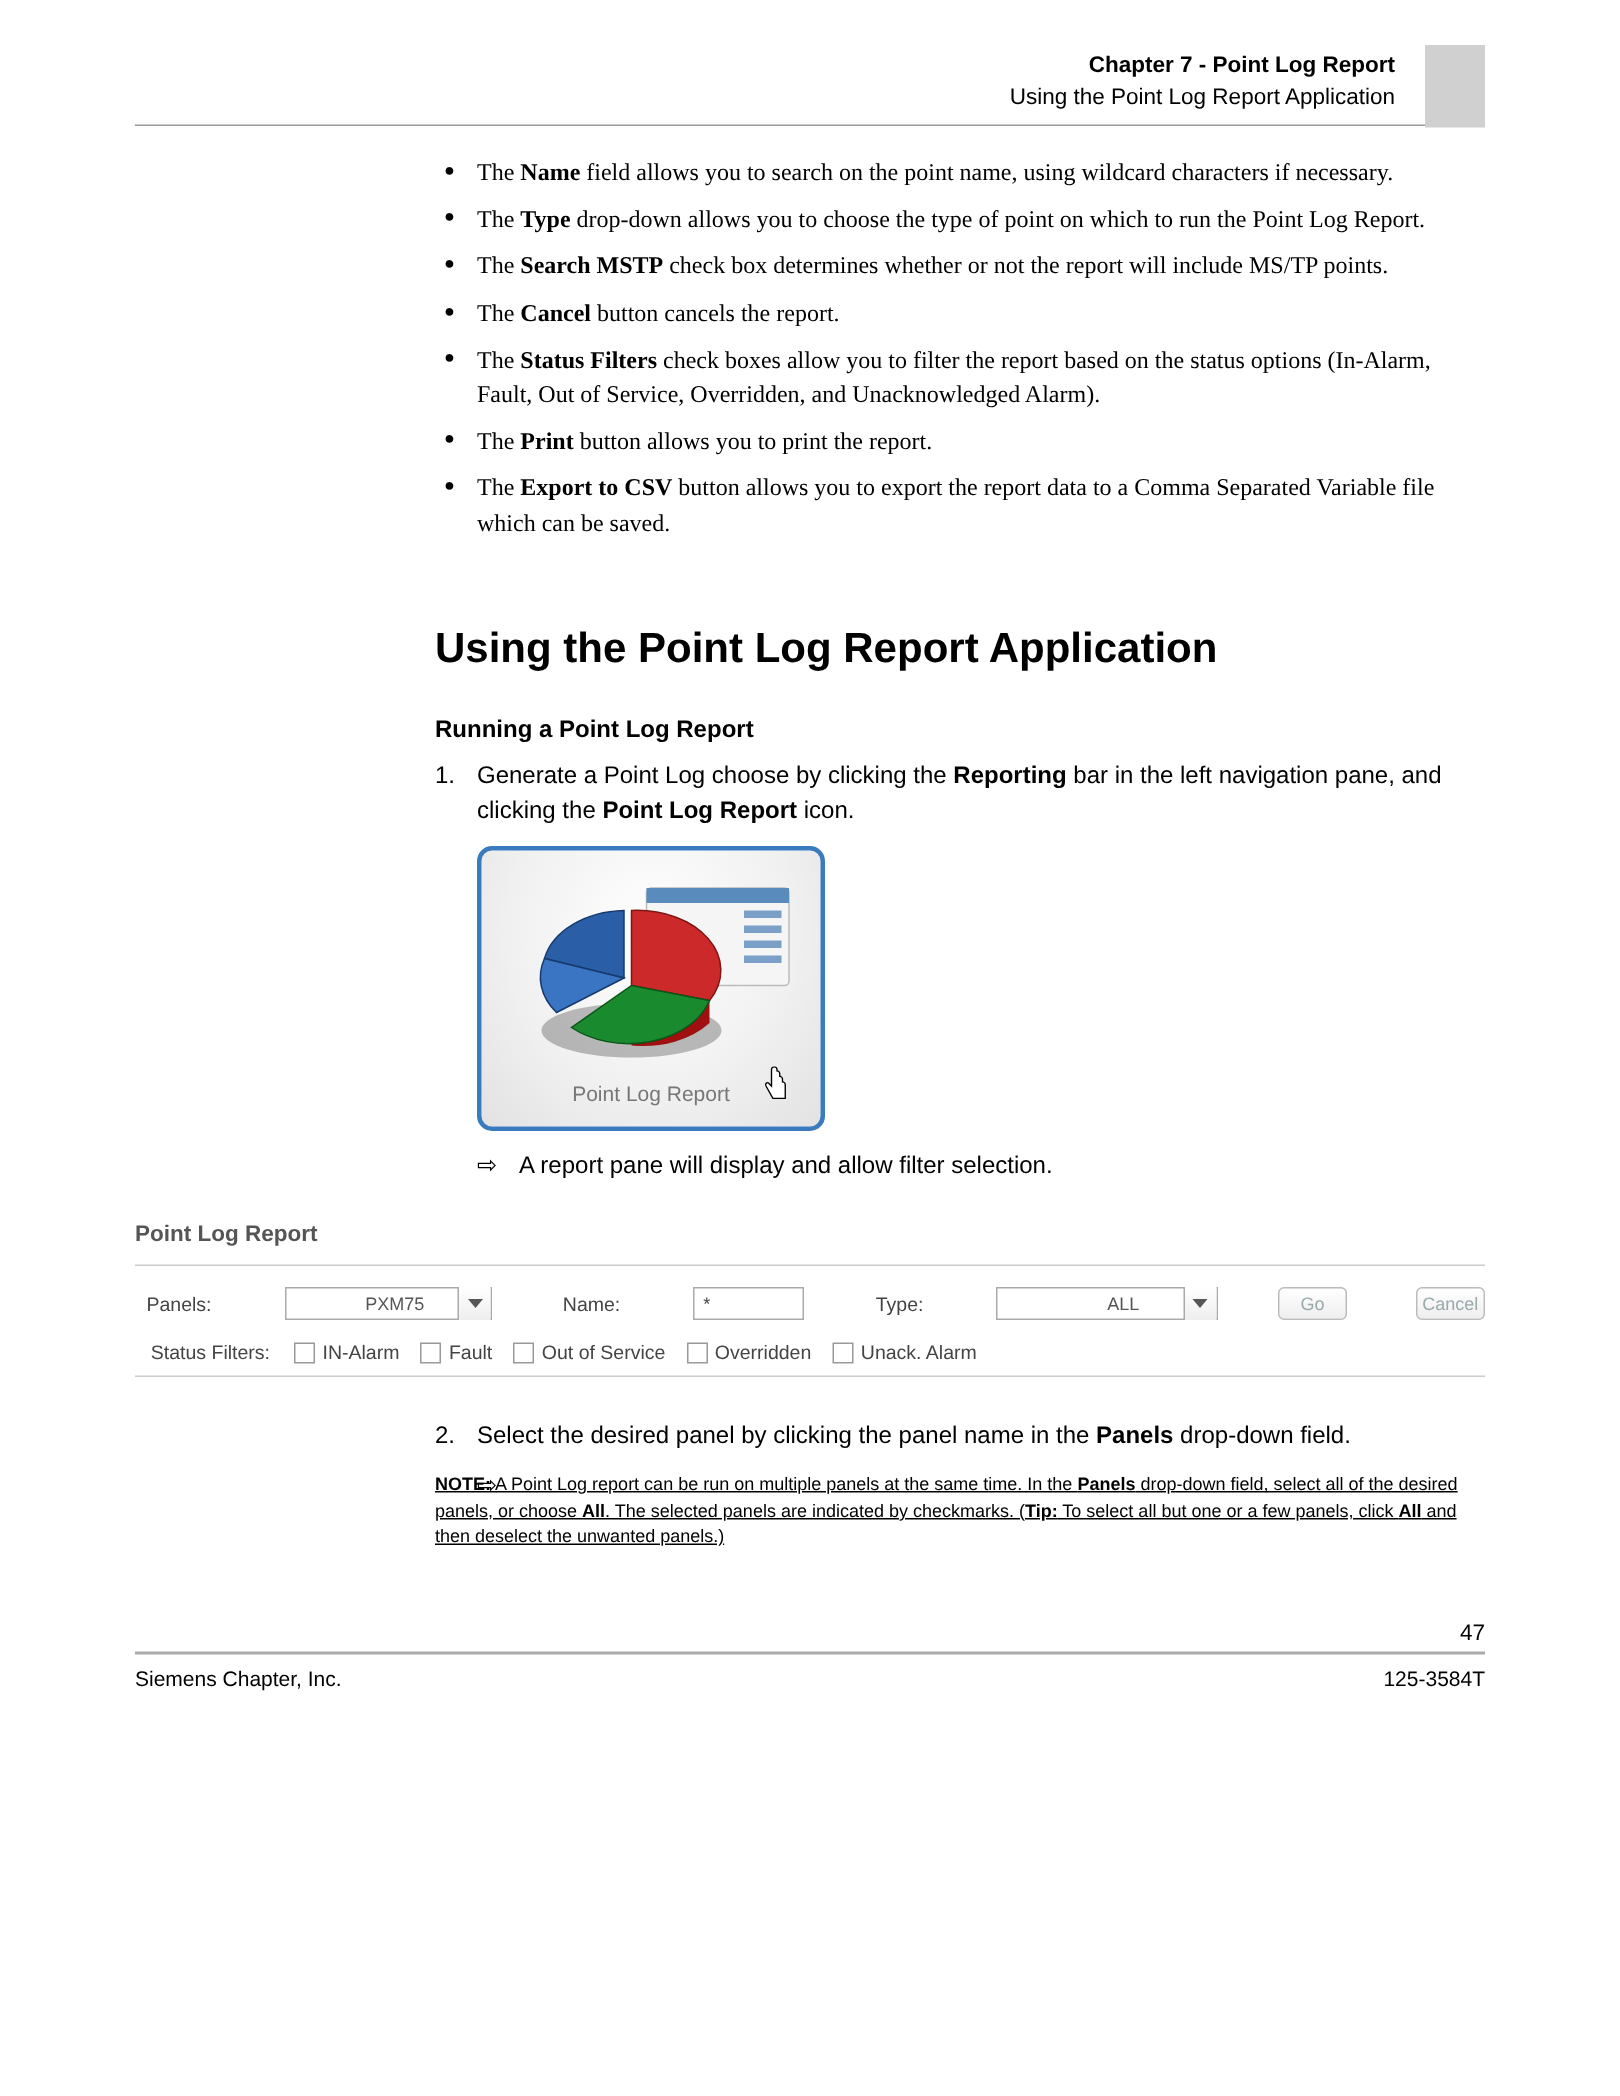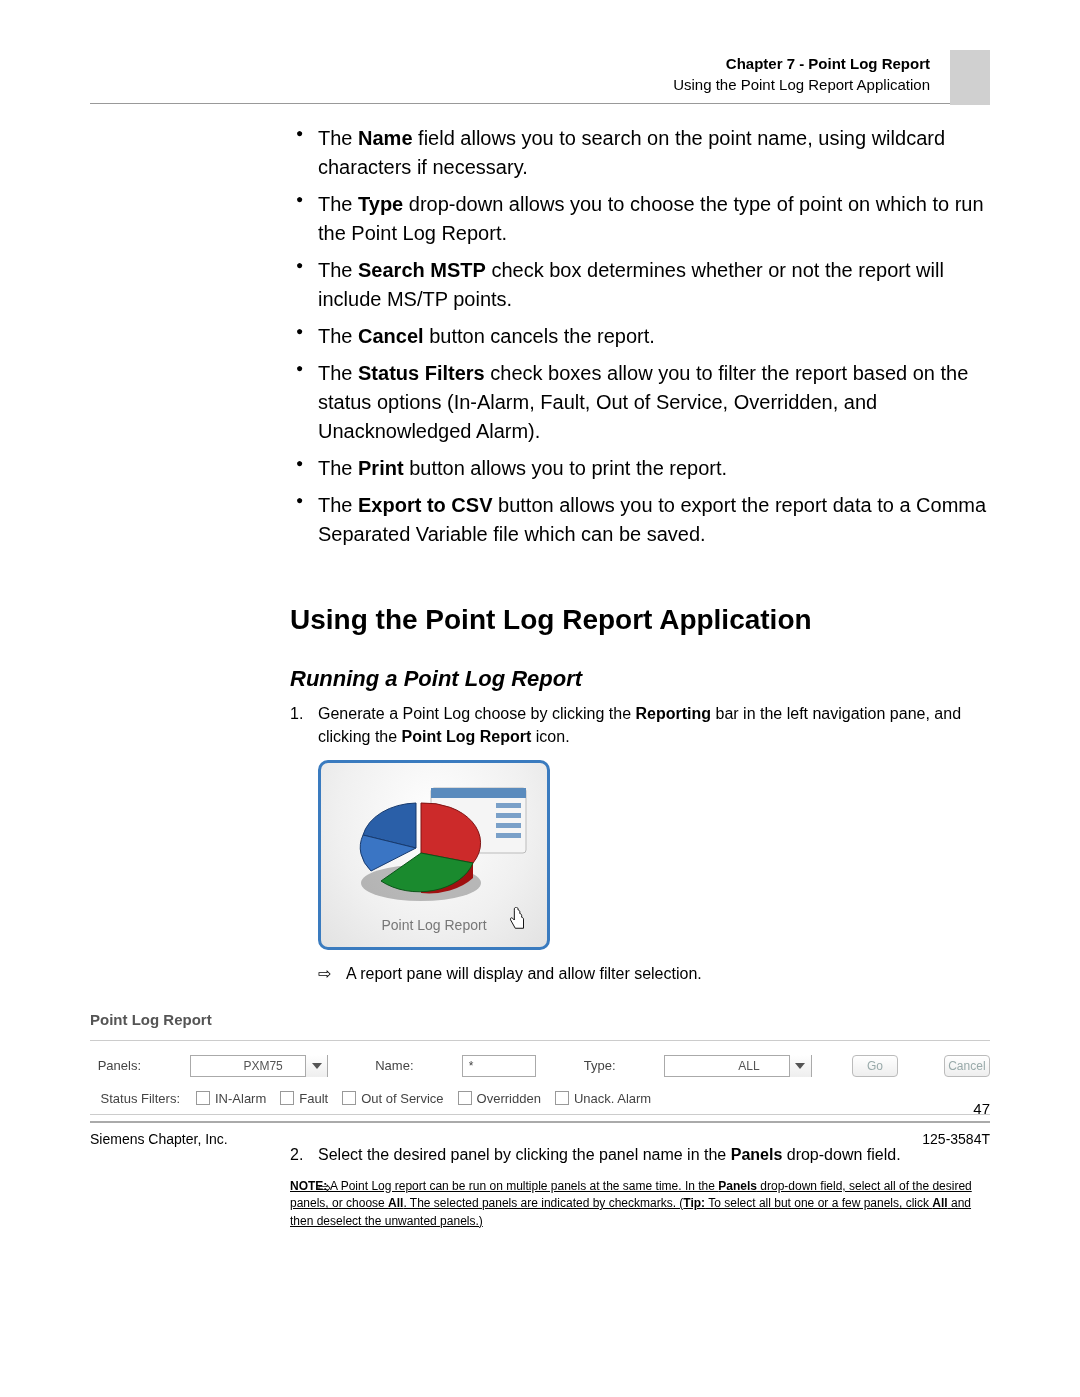--- a/index.html
+++ b/index.html
@@ -12,21 +12,20 @@
     font-family: Arial, Helvetica, sans-serif;
     color: #000;
     font-size: 16px;
     position: relative;
   }
   .page {
     width: 1080px;
     height: 1162px;
     padding: 35px 90px 30px 90px;
     position: relative;
-    margin-top: 20px;
   }
   .header {
     text-align: right;
     padding-right: 60px;
     position: relative;
     padding-bottom: 10px;
     border-bottom: 1px solid #999;
     margin-bottom: 20px;
   }
   .header-block {
@@ -37,29 +36,30 @@
     height: 55px;
     background: #d0d0d0;
   }
   .chapter-line { font-weight: bold; font-size: 15px; margin-bottom: 4px; }
   .subtitle-line { font-size: 15px; }
   .content { margin-left: 200px; width: 700px; }
   ul.bullets { list-style: none; padding: 0; margin: 0 0 40px 0; }
   ul.bullets li {
     position: relative;
     padding-left: 28px;
-    font-size: 20px;
+    font-size: 16px;
     line-height: 1.45;
     margin-bottom: 8px;
+    font-family: Liberation Serif, serif;
   }
   ul.bullets li::before {
     content: "●"; position: absolute; left: 6px; top: 1px; font-size: 12px;
   }
   .h1 { font-size: 28px; font-weight: bold; margin: 55px 0 30px 0; }
-  .h2 { font-size: 22px; font-weight: bold; margin: 30px 0 10px 0; font-style: italic; }
+  .h2 { font-size: 16px; font-weight: bold; margin: 30px 0 10px 0; }
   .step { font-size: 16px; line-height: 1.45; margin-bottom: 10px; padding-left: 28px; position: relative; }
   .step .num { position: absolute; left: 0; top: 0; }
 
   
   .icon-tile {
     width: 232px; height: 190px; border: 3px solid #3a7bbf; border-radius: 10px;
     background: radial-gradient(ellipse at 50% 30%, #ffffff 0%, #f0f0f0 60%, #e2e2e2 100%);
     margin: 12px 0 12px 28px; position: relative; overflow: hidden;
   }
   .icon-label {

